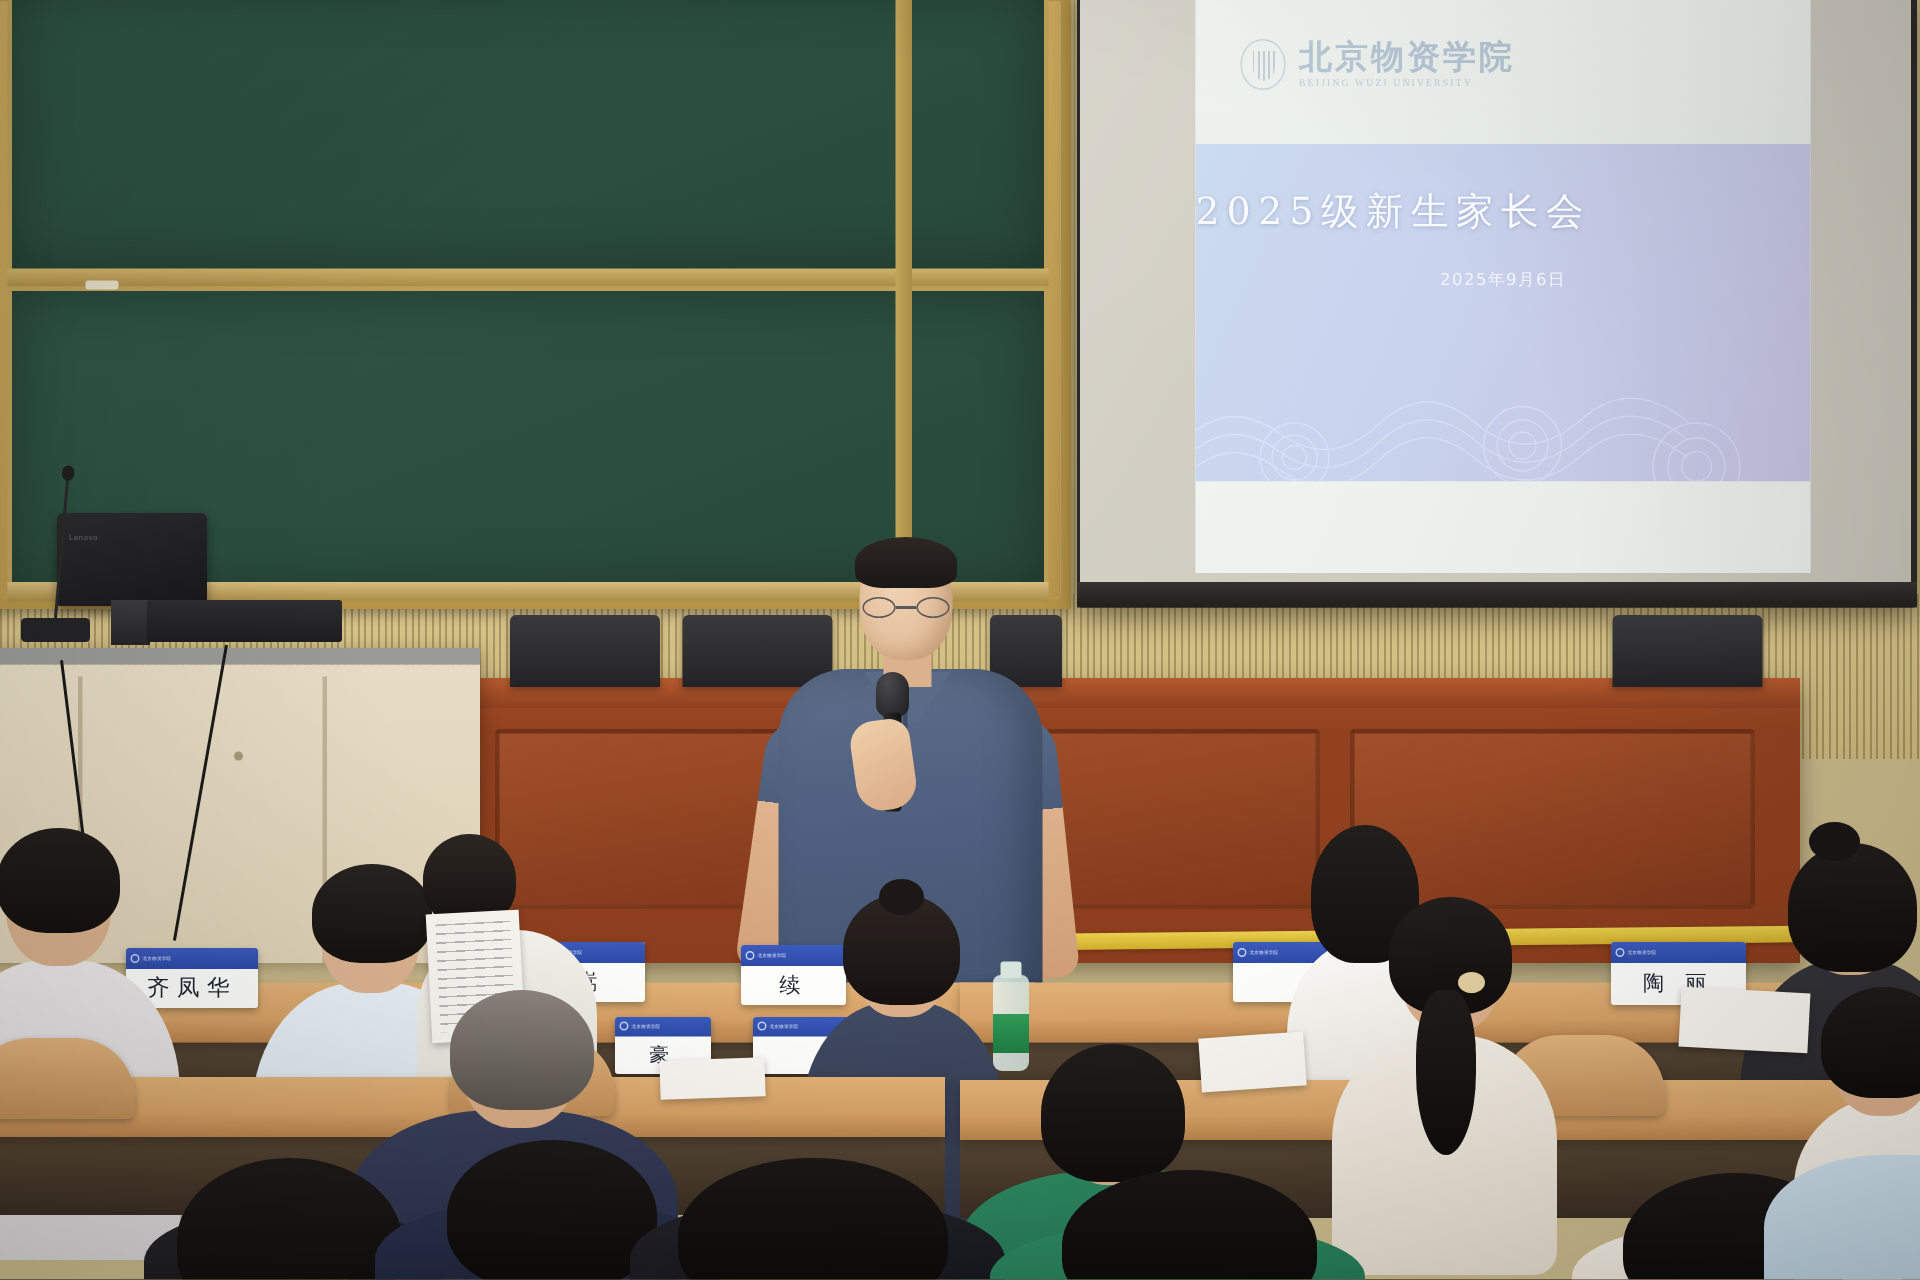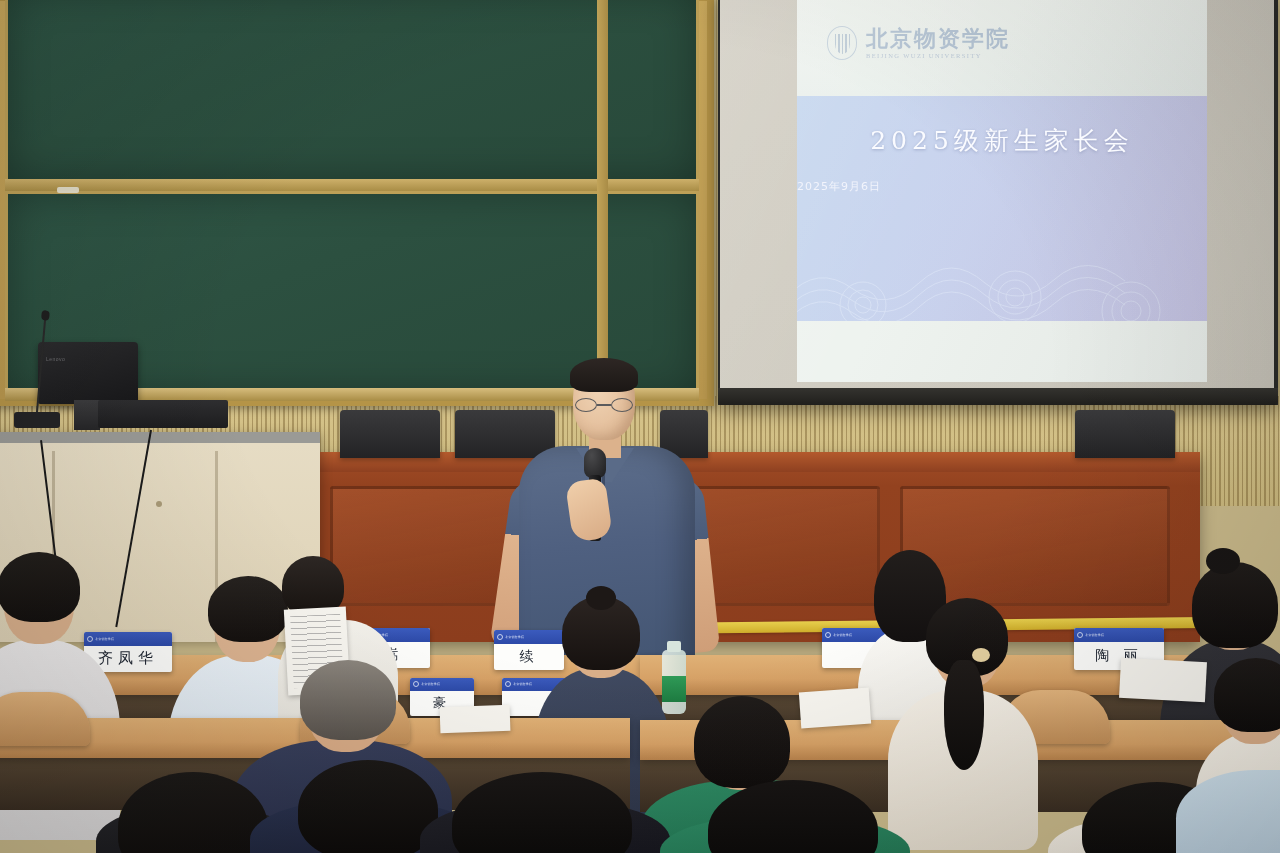--- a/index.html
+++ b/index.html
@@ -123,28 +123,28 @@
   }
   .slide-title-cn {
     position:relative; z-index:2;
     text-align:center; color:#fafbff;
     font-family:"DejaVu Serif", serif;
     font-size:25px; letter-spacing:5px; margin-top:44px;
     text-shadow:0 1px 3px rgba(80,95,140,.35);
   }
   .slide-title-cn2 {
     position:relative; z-index:2;
-    text-align:center; color:#fafbff;
+    color:#fafbff;
     font-family:"DejaVu Serif", serif;
     font-size:25px; letter-spacing:5px; margin-top:28px;
     text-shadow:0 1px 3px rgba(80,95,140,.35);
   }
   .slide-date {
     position:relative; z-index:2;
-    text-align:left; color:#f2f4fc;
+    text-align:center; color:#f2f4fc;
     font-family:"DejaVu Sans", sans-serif;
     font-size:11px; letter-spacing:1px; margin-top:22px;
   }
   .slide-footer {
     position:absolute; left:0; bottom:0; width:100%; height:61px;
     background:#eef3ef;
   }
   .screen-glare {
     position:absolute; left:0; top:0; width:100%; height:400px;
     background:linear-gradient(115deg, rgba(255,255,255,0.16) 0%, rgba(255,255,255,0.02) 40%, rgba(0,0,0,0.05) 100%);

